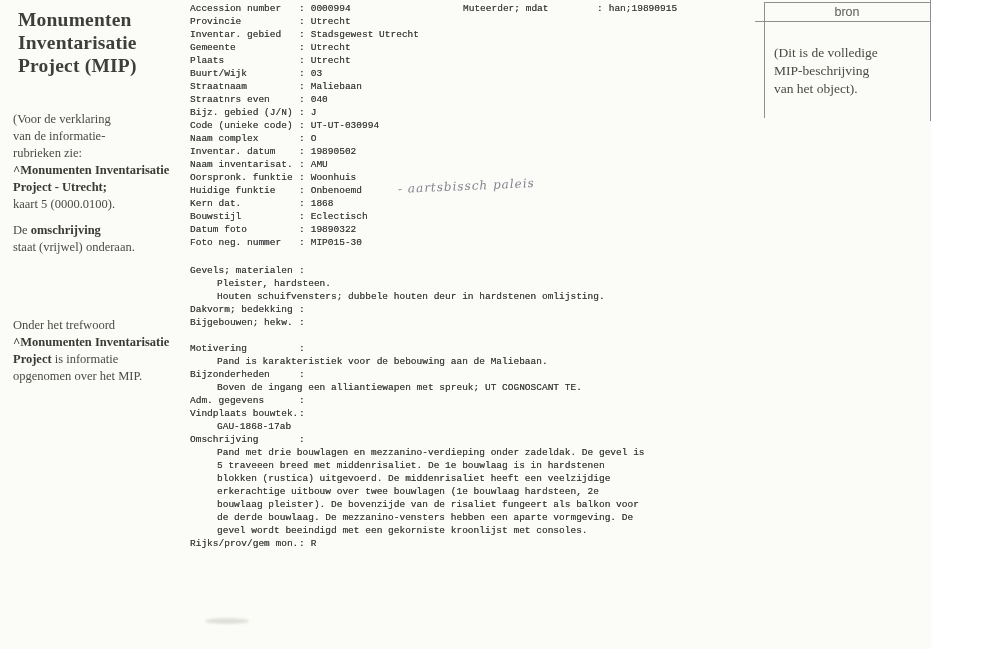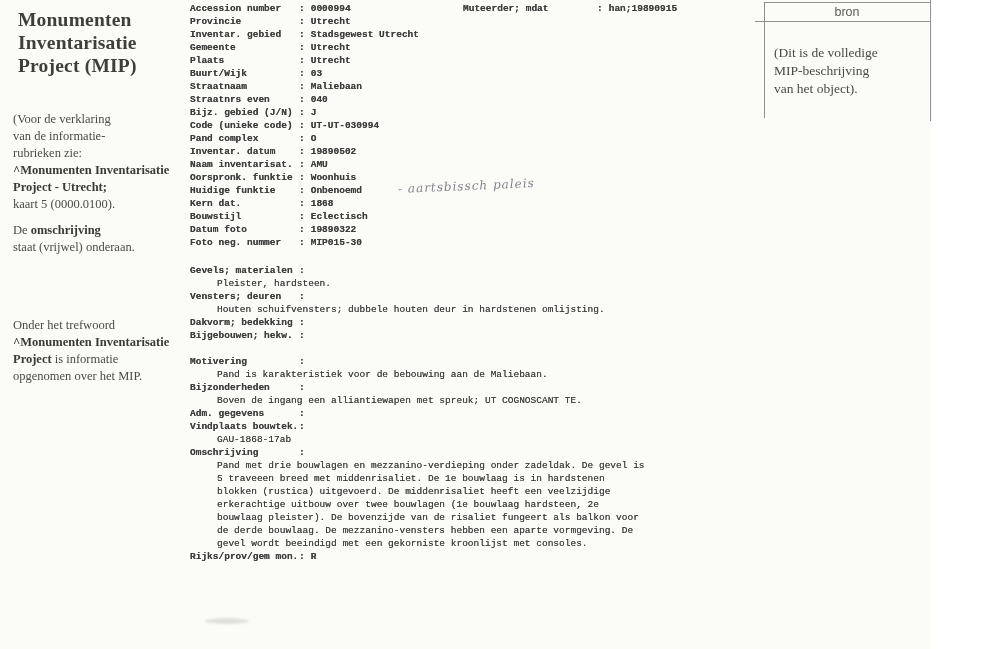--- a/index.html
+++ b/index.html
@@ -30,21 +30,21 @@
 
   
   .main{
     position:absolute;left:190px;top:2px;width:600px;
     font-family:"Liberation Mono", monospace;
     font-size:9.5px;line-height:13px;
     color:#3d3d3d;
     text-shadow:0 0 .3px rgba(55,55,55,.75);
     white-space:nowrap;
   }
-  .frow{height:13px;position:relative;font-weight:bold;}
+  .frow{height:13px;position:relative;}
   .flabel{display:inline-block;width:109px;white-space:pre;vertical-align:top;}
   .fvalue{margin-left:6px;}
   .dline{padding-left:27px;height:13px;font-family:Liberation Mono, monospace;}
   .group1{margin-top:15px;}
   .group2{margin-top:13px;}
   .muteerder{position:absolute;left:255px;top:0;padding-left:18px;}
   .mlabel{display:inline-block;width:134px;white-space:pre;vertical-align:top;}
 
   
   .handwriting{
@@ -128,34 +128,33 @@
     </div>
     <div class="frow"><span class="flabel">Provincie</span><span>:</span><span class="fvalue">Utrecht</span></div>
     <div class="frow"><span class="flabel">Inventar. gebied</span><span>:</span><span class="fvalue">Stadsgewest Utrecht</span></div>
     <div class="frow"><span class="flabel">Gemeente</span><span>:</span><span class="fvalue">Utrecht</span></div>
     <div class="frow"><span class="flabel">Plaats</span><span>:</span><span class="fvalue">Utrecht</span></div>
     <div class="frow"><span class="flabel">Buurt/Wijk</span><span>:</span><span class="fvalue">03</span></div>
     <div class="frow"><span class="flabel">Straatnaam</span><span>:</span><span class="fvalue">Maliebaan</span></div>
     <div class="frow"><span class="flabel">Straatnrs even</span><span>:</span><span class="fvalue">040</span></div>
     <div class="frow"><span class="flabel">Bijz. gebied (J/N)</span><span>:</span><span class="fvalue">J</span></div>
     <div class="frow"><span class="flabel">Code (unieke code)</span><span>:</span><span class="fvalue">UT-UT-030994</span></div>
-    <div class="frow"><span class="flabel">Pand complex</span><span>:</span><span class="fvalue">O</span></div>
+    <div class="frow"><span class="flabel">Naam complex</span><span>:</span><span class="fvalue">O</span></div>
     <div class="frow"><span class="flabel">Inventar. datum</span><span>:</span><span class="fvalue">19890502</span></div>
     <div class="frow"><span class="flabel">Naam inventarisat.</span><span>:</span><span class="fvalue">AMU</span></div>
     <div class="frow"><span class="flabel">Oorspronk. funktie</span><span>:</span><span class="fvalue">Woonhuis</span></div>
     <div class="frow"><span class="flabel">Huidige funktie</span><span>:</span><span class="fvalue">Onbenoemd</span></div>
     <div class="frow"><span class="flabel">Kern dat.</span><span>:</span><span class="fvalue">1868</span></div>
     <div class="frow"><span class="flabel">Bouwstijl</span><span>:</span><span class="fvalue">Eclectisch</span></div>
     <div class="frow"><span class="flabel">Datum foto</span><span>:</span><span class="fvalue">19890322</span></div>
     <div class="frow"><span class="flabel">Foto neg. nummer</span><span>:</span><span class="fvalue">MIP015-30</span></div>
 
     <div class="group1">
       <div class="frow"><span class="flabel">Gevels; materialen</span><span>:</span></div>
       <div class="dline">Pleister, hardsteen.</div>
-      <div class="frow"><span class="flabel">Vensters; deuren</span><span>:</span></div>
       <div class="dline">Houten schuifvensters; dubbele houten deur in hardstenen omlijsting.</div>
       <div class="frow"><span class="flabel">Dakvorm; bedekking</span><span>:</span></div>
       <div class="frow"><span class="flabel">Bijgebouwen; hekw.</span><span>:</span></div>
     </div>
 
     <div class="group2">
       <div class="frow"><span class="flabel">Motivering</span><span>:</span></div>
       <div class="dline">Pand is karakteristiek voor de bebouwing aan de Maliebaan.</div>
       <div class="frow"><span class="flabel">Bijzonderheden</span><span>:</span></div>
       <div class="dline">Boven de ingang een alliantiewapen met spreuk; UT COGNOSCANT TE.</div>

